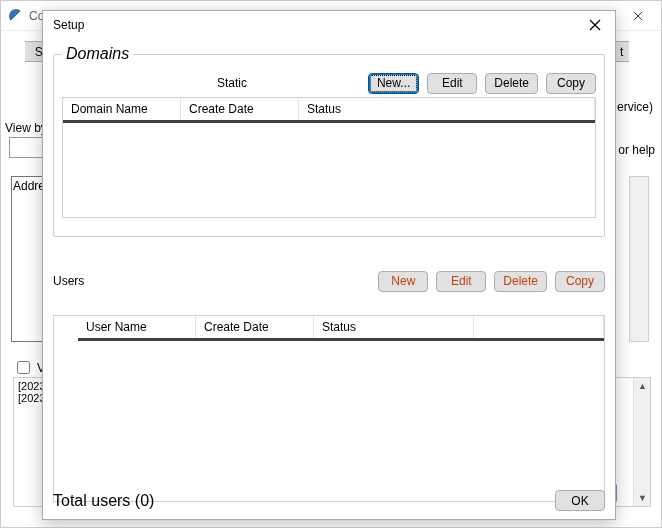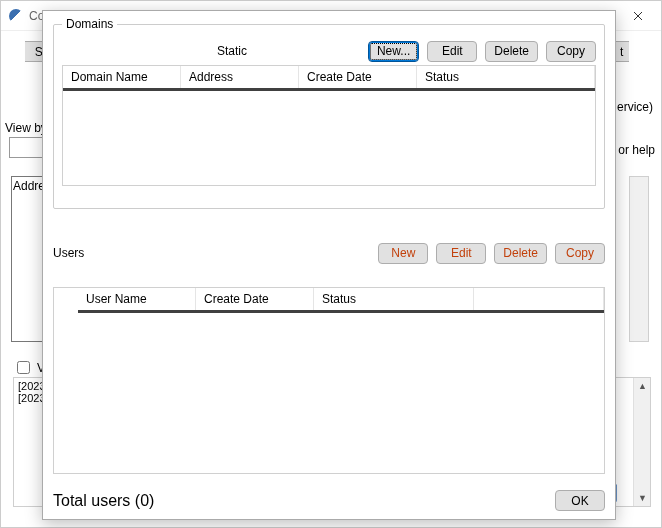--- a/index.html
+++ b/index.html
@@ -41,21 +41,21 @@
 
   
   .modal { position:absolute; left:42px; top:10px; width:574px; height:510px; background:#fff; border:1px solid #aaa; box-shadow:0 4px 16px rgba(0,0,0,0.25); display:flex; flex-direction:column; }
   .modal-titlebar { height:28px; display:flex; align-items:center; padding:0 0 0 10px; font-size:12px; }
   .modal-titlebar .title { }
   .modal-close { margin-left:auto; width:40px; height:28px; display:flex; align-items:center; justify-content:center;}
 
   .modal-body { flex:1; position:relative; padding:6px 10px 6px 10px; }
 
   fieldset.group { border:1px solid #ccc; border-radius:2px; margin:0 0 0 0; padding:6px 8px 10px 8px; position:relative; }
-  fieldset.group > legend { font-size:12px; padding:0 4px; }
+  fieldset.group > legend { font-size:16px; padding:0 4px;font-style:italic; }
 
   .domains-group { height:192px; }
   .topline { display:flex; align-items:center; height:28px; }
   .topline .static-label { margin-left:155px; }
   .btnrow { margin-left:auto; display:flex; gap:8px;}
   .btn { border:1px solid #adadad; background:#e1e1e1; border-radius:4px; height:21px; min-width:50px; padding:0 8px; font-size:12px; cursor:default; display:inline-flex; align-items:center; justify-content:center; }
   .btn:disabled, .btn.disabled { color:#c2410c; }
   .btn.focused { outline:1px dotted #000; outline-offset:-3px; border-color:#005499; box-shadow:0 0 0 1px #0078d7 inset;}
 
   .tbl { border:1px solid #d0d0d0; background:#fff; width:100%; }
@@ -142,38 +142,46 @@
       </svg>
       <div>
         <div class="label">电脑系统网</div>
         <div class="sub">www.dnxtw.com</div>
       </div>
     </div>
   </div>
 </div>
 
 <div class="modal">
+  <div class="modal-titlebar">
+    <span class="title">Setup</span>
+    <div class="modal-close">
+      <svg width="12" height="12">
+          <line x1="1" y1="1" x2="11" y2="11" stroke="#000" stroke-width="1.3"></line>
+          <line x1="11" y1="1" x2="1" y2="11" stroke="#000" stroke-width="1.3"></line>
+        </svg>
+    </div>
+  </div>
 
   <div class="modal-body">
 
     <fieldset class="group domains-group">
       <legend>Domains</legend>
       <div class="topline">
         <span class="static-label">Static</span>
         <div class="btnrow">
           <button class="btn focused">New...</button>
           <button class="btn">Edit</button>
           <button class="btn">Delete</button>
           <button class="btn">Copy</button>
         </div>
       </div>
       <div class="tbl domains-tbl">
         <div class="hdr">
           <div class="col c1">Domain Name</div>
-          <div class="col c2">Address</div>
           <div class="col c3">Create Date</div>
           <div class="col c4">Status</div>
         </div>
         <div class="body"></div>
       </div>
     </fieldset>
 
     <div class="users-area">
       <div class="users-top">
         <span class="label">Users</span>

